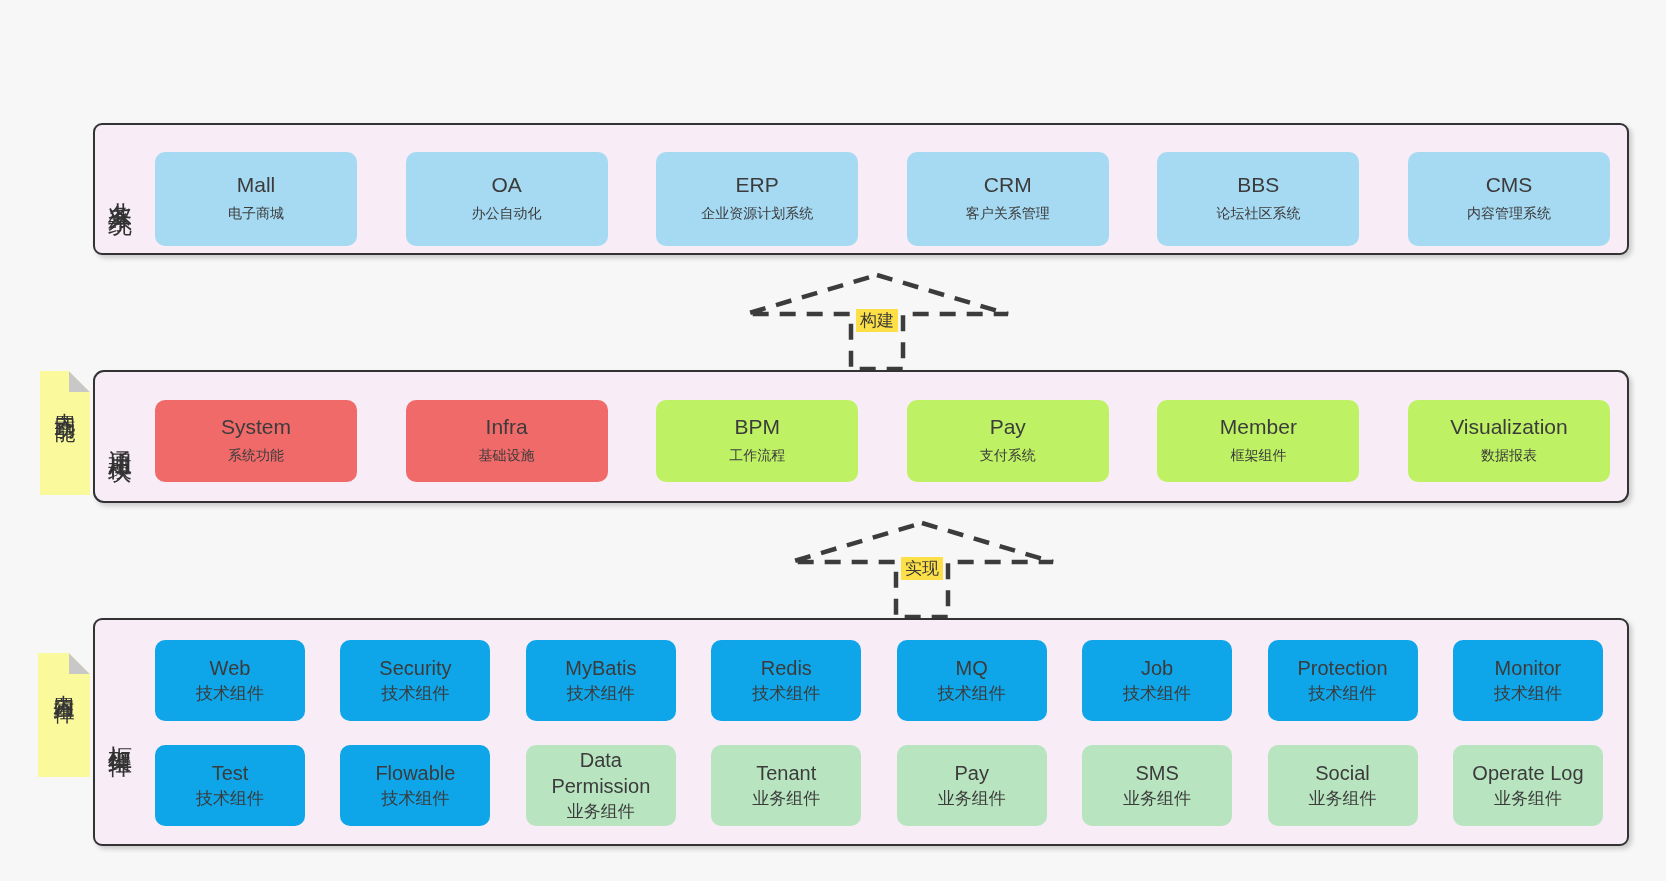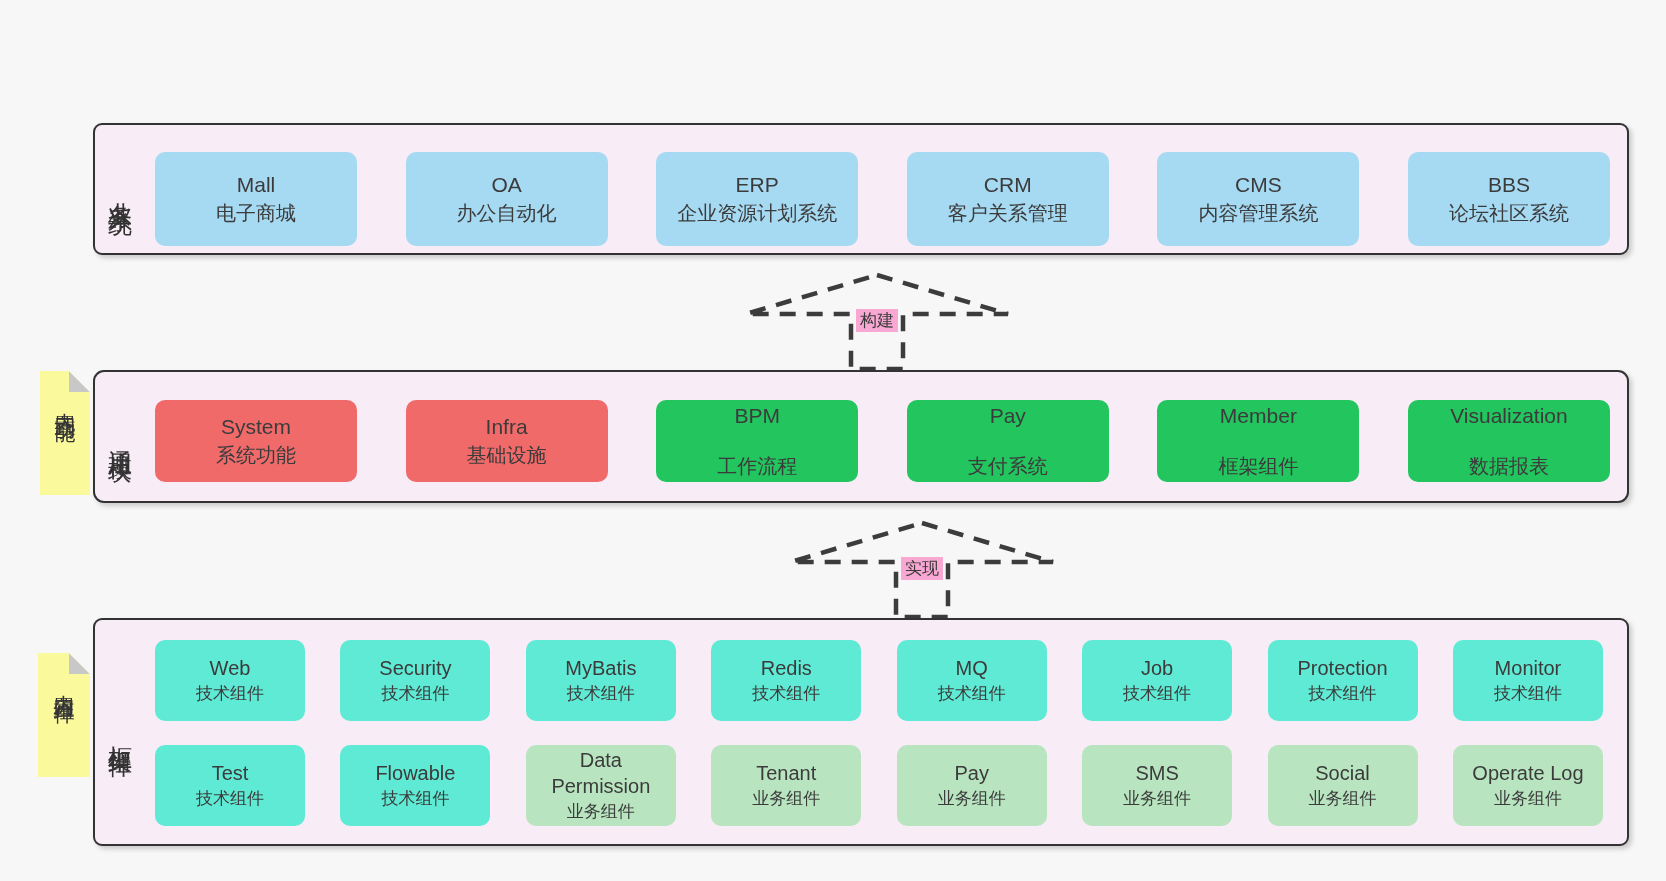--- a/index.html
+++ b/index.html
@@ -45,27 +45,27 @@
   .box{
     width:202px;height:94px;
     border-radius:10px;
     display:flex;flex-direction:column;justify-content:center;align-items:center;
     text-align:center;color:#3b3b3b;
     box-sizing:border-box;padding:2px 8px;
   }
   .band-2 .box{height:82px;}
   .band-3 .box{width:150px;height:81px;padding:2px 9px;}
   .box-name{font-size:21px;line-height:28px;}
-  .box-subtitle{font-size:20px;line-height:28px;}
+  .box-subtitle{font-size:14px;line-height:28px;}
   .band-3 .box-name{font-size:20px;line-height:26px;}
   .band-3 .box-subtitle{font-size:17px;line-height:26px;}
   .blue{background:#a6d9f2;}
   .red{background:#f16a6a;}
-  .pink{background:#22c55e;justify-content:space-between;}
-  .green{background:#5eead4;}
+  .pink{background:#bef264;}
+  .green{background:#0ea5e9;}
   .lightgreen{background:#b8e5c0;}
   
   .note{
     position:absolute;width:50px;height:124px;
     background:#fafa9c;
     display:flex;justify-content:center;
   }
   .note-1{left:40px;top:371px;}
   .note-2{left:38px;top:653px;width:52px;}
   .note-fold-cut{
@@ -83,21 +83,21 @@
     font-size:21px;letter-spacing:3px;color:#333;
     padding-top:25px;white-space:nowrap;
   }
   
   .arrow{position:absolute;width:280px;height:98px;}
   .arrow-1{left:737px;top:272px;}
   .arrow-2{left:782px;top:520px;}
   .arrow svg{display:block;}
   .arrow-label{
     position:absolute;left:50%;top:37px;transform:translateX(-50%);
-    background:#f9a8d4;padding:0 4px;
+    background:#fde047;padding:0 4px;
     font-size:17px;color:#3a3a3a;white-space:nowrap;
   }
 </style>
 </head>
 <body>
 
 <div id="canvas">
 
   <section class="band band-1">
     <span class="band-label">业务系统</span>
@@ -112,26 +112,26 @@
         </div>
         <div class="box blue">
           <div class="box-name">ERP</div>
           <div class="box-subtitle">企业资源计划系统</div>
         </div>
         <div class="box blue">
           <div class="box-name">CRM</div>
           <div class="box-subtitle">客户关系管理</div>
         </div>
         <div class="box blue">
+          <div class="box-name">BBS</div>
+          <div class="box-subtitle">论坛社区系统</div>
+        </div>
+        <div class="box blue">
           <div class="box-name">CMS</div>
           <div class="box-subtitle">内容管理系统</div>
-        </div>
-        <div class="box blue">
-          <div class="box-name">BBS</div>
-          <div class="box-subtitle">论坛社区系统</div>
         </div>
       </div>
   </section>
 
   <div class="arrow arrow-1">
     <svg width="280" height="98" viewBox="0 0 280 98">
       <polygon points="140,3 271,42 166,42 166,97 114,97 114,42 9,42" fill="none" stroke="#3c3c3c" stroke-width="4.5" stroke-dasharray="16 11" stroke-linejoin="miter"></polygon>
     </svg>
     <span class="arrow-label">构建</span>
   </div>

